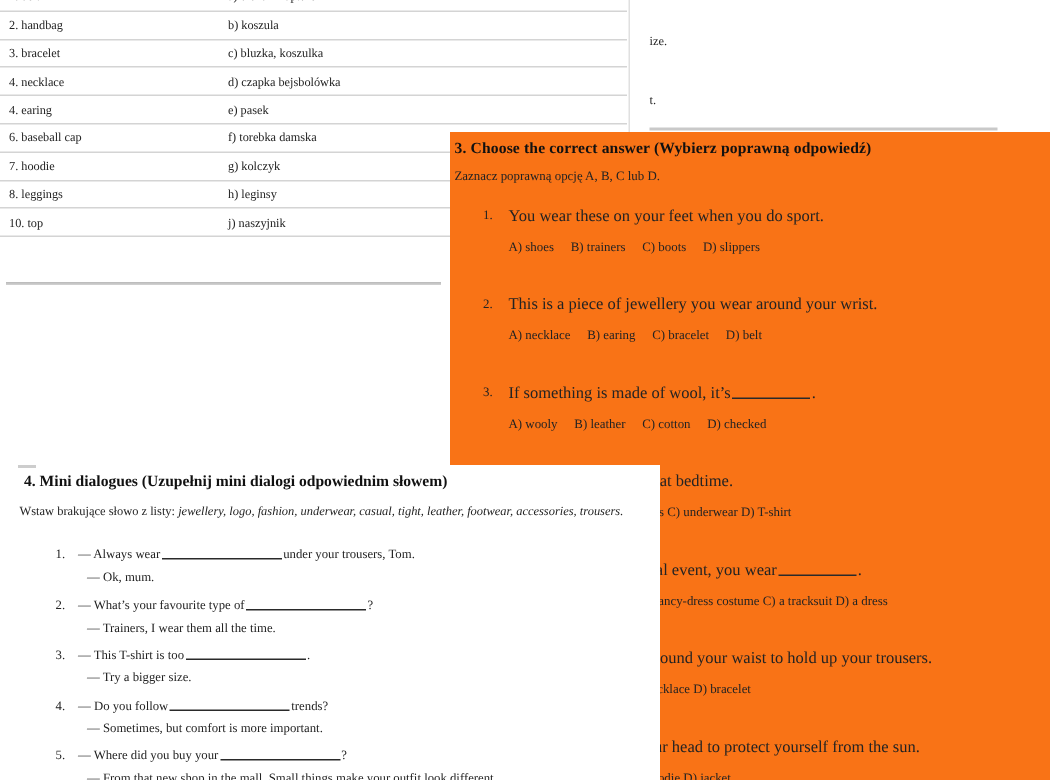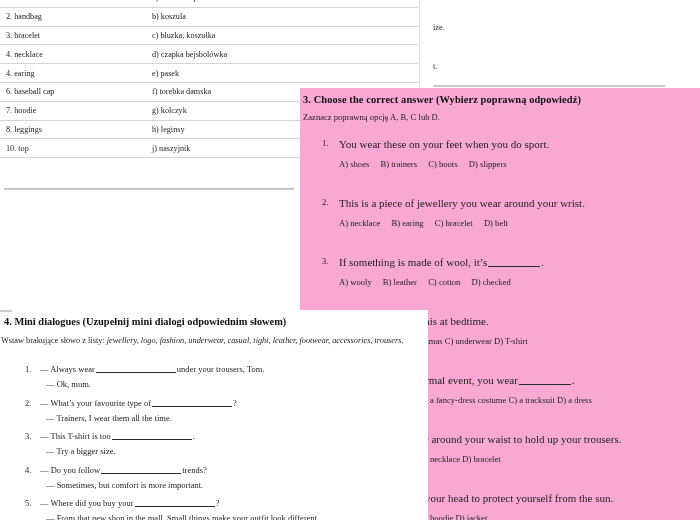--- a/index.html
+++ b/index.html
@@ -76,21 +76,21 @@
     left: 13px; top: 85px;
     width: 232px; height: 2px;
     background: #c9c9c9;
   }
 
   
   .layer-ex3 {
     position: absolute;
     left: 300px; top: 88px;
     width: 400px; height: 432px;
-    background: #f9a8d4;
+    background: #f97316;
     z-index: 3;
     padding: 0;
     overflow: hidden;
   }
   .ex3-heading {
     position: absolute;
     left: 3px; top: 6px;
     font-size: 10.4px;
     font-weight: bold;
     letter-spacing: 0.1px;
@@ -135,21 +135,21 @@
     display: inline-block;
     width: 52px;
     border-bottom: 1px solid #2a2a2a;
     height: 8px;
     margin: 0 1px -1px 1px;
   }
 
   
   .layer-ex4 {
     position: absolute;
-    left: 0px; top: 310px;
+    left: 12px; top: 310px;
     width: 428px; height: 210px;
     background: #ffffff;
     z-index: 4;
     overflow: hidden;
   }
   .ex4-toprule {
     position: absolute;
     left: 0px; top: 0px;
     width: 12px; height: 2px;
     background: #cdcdcd;

